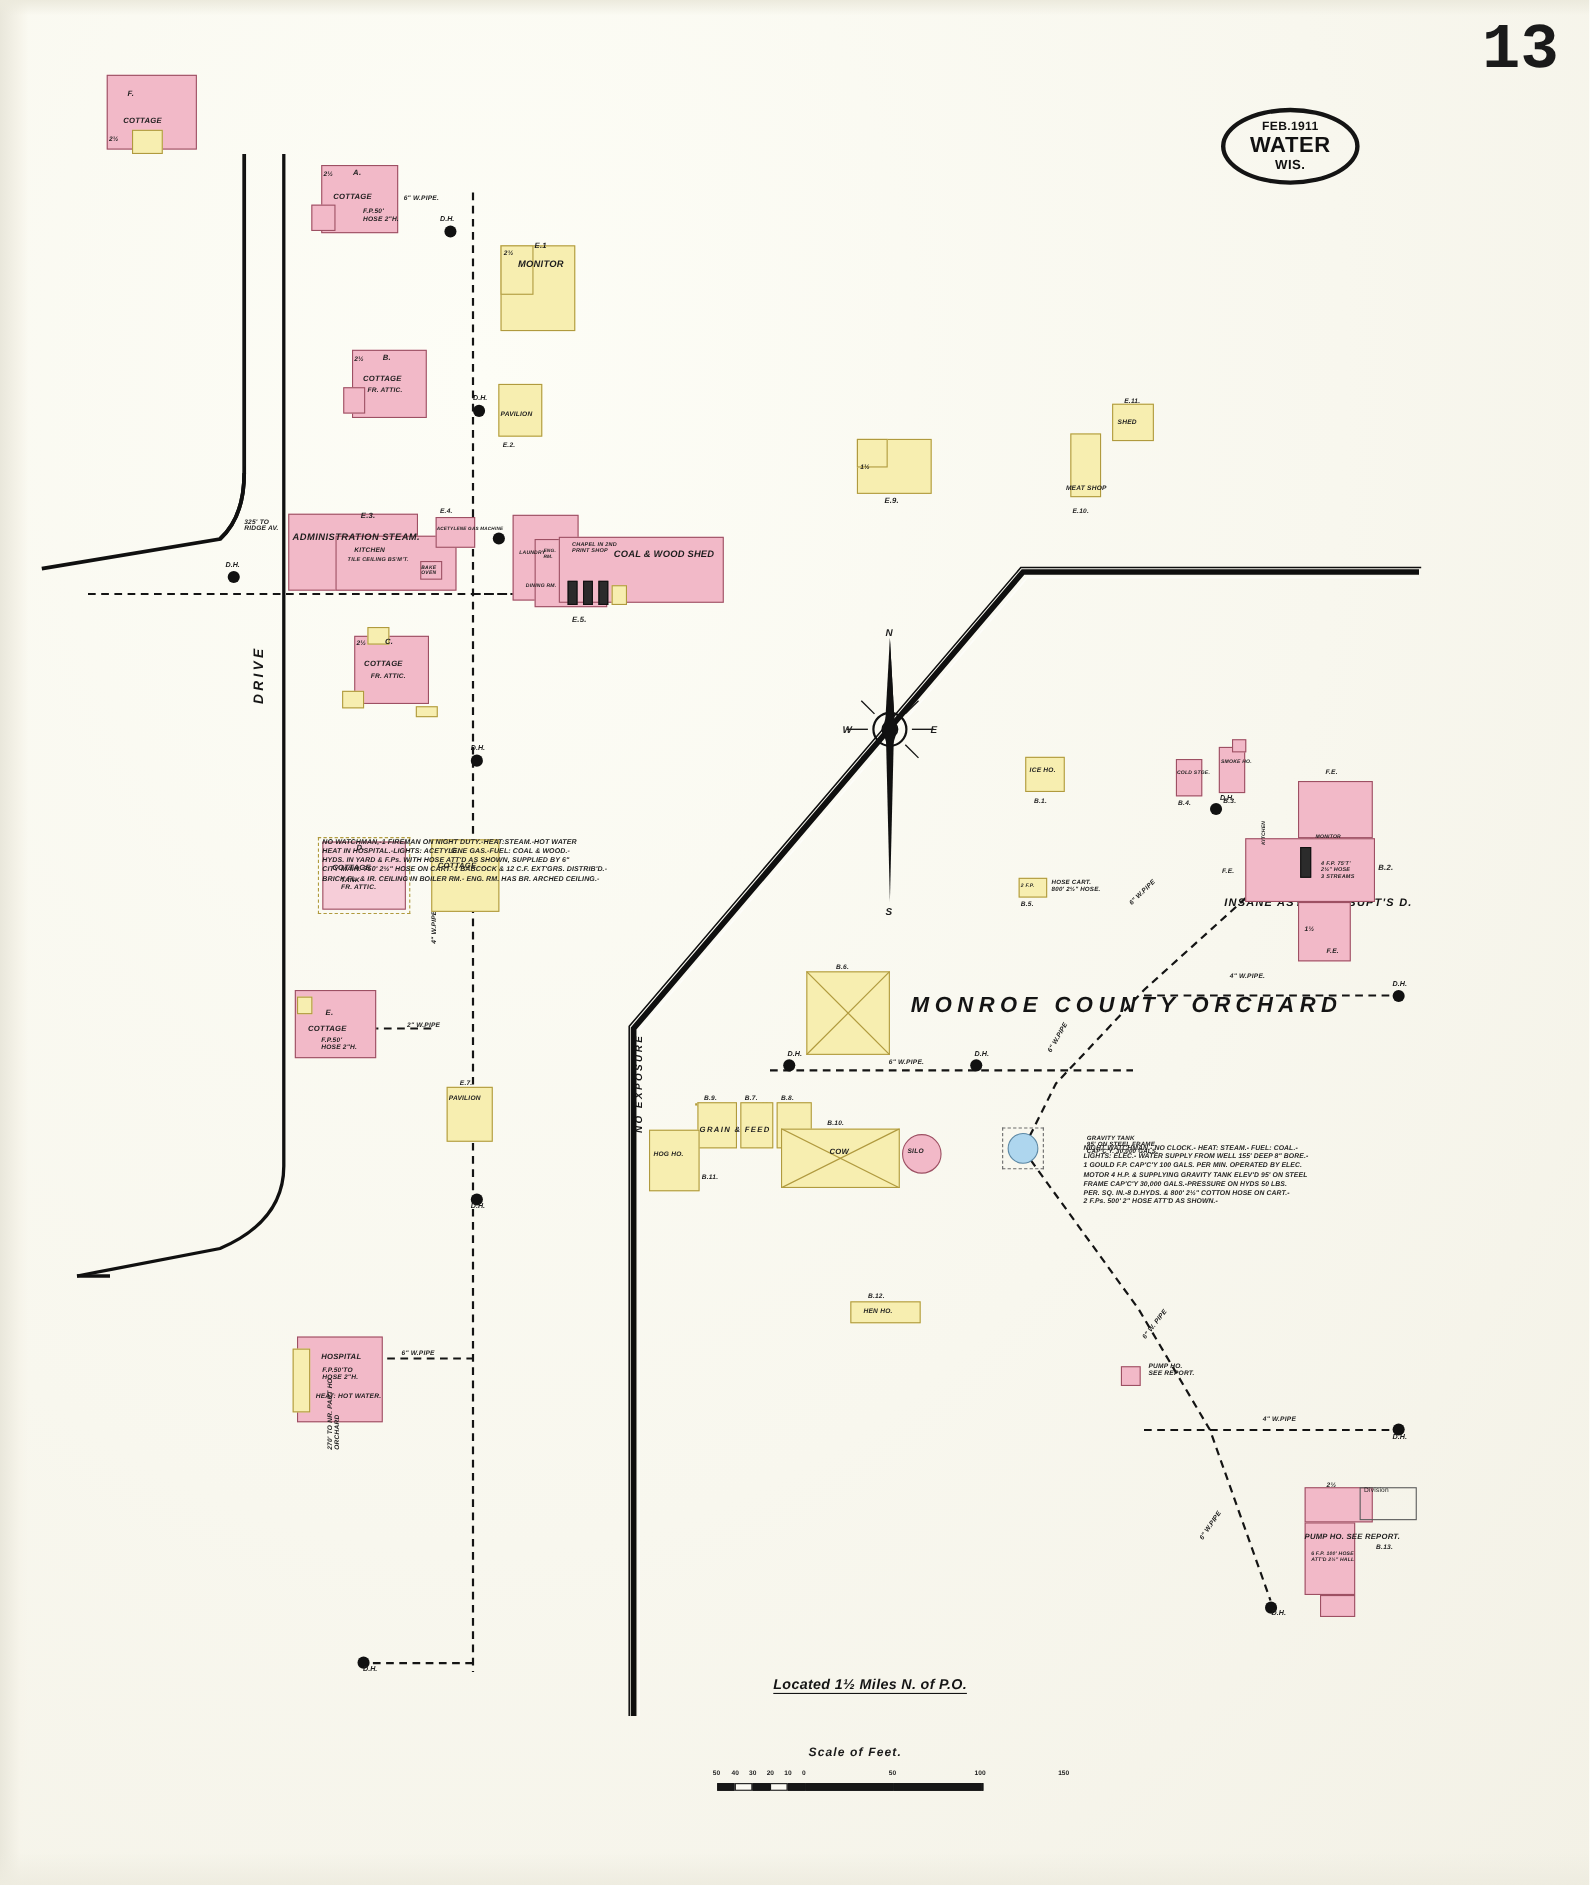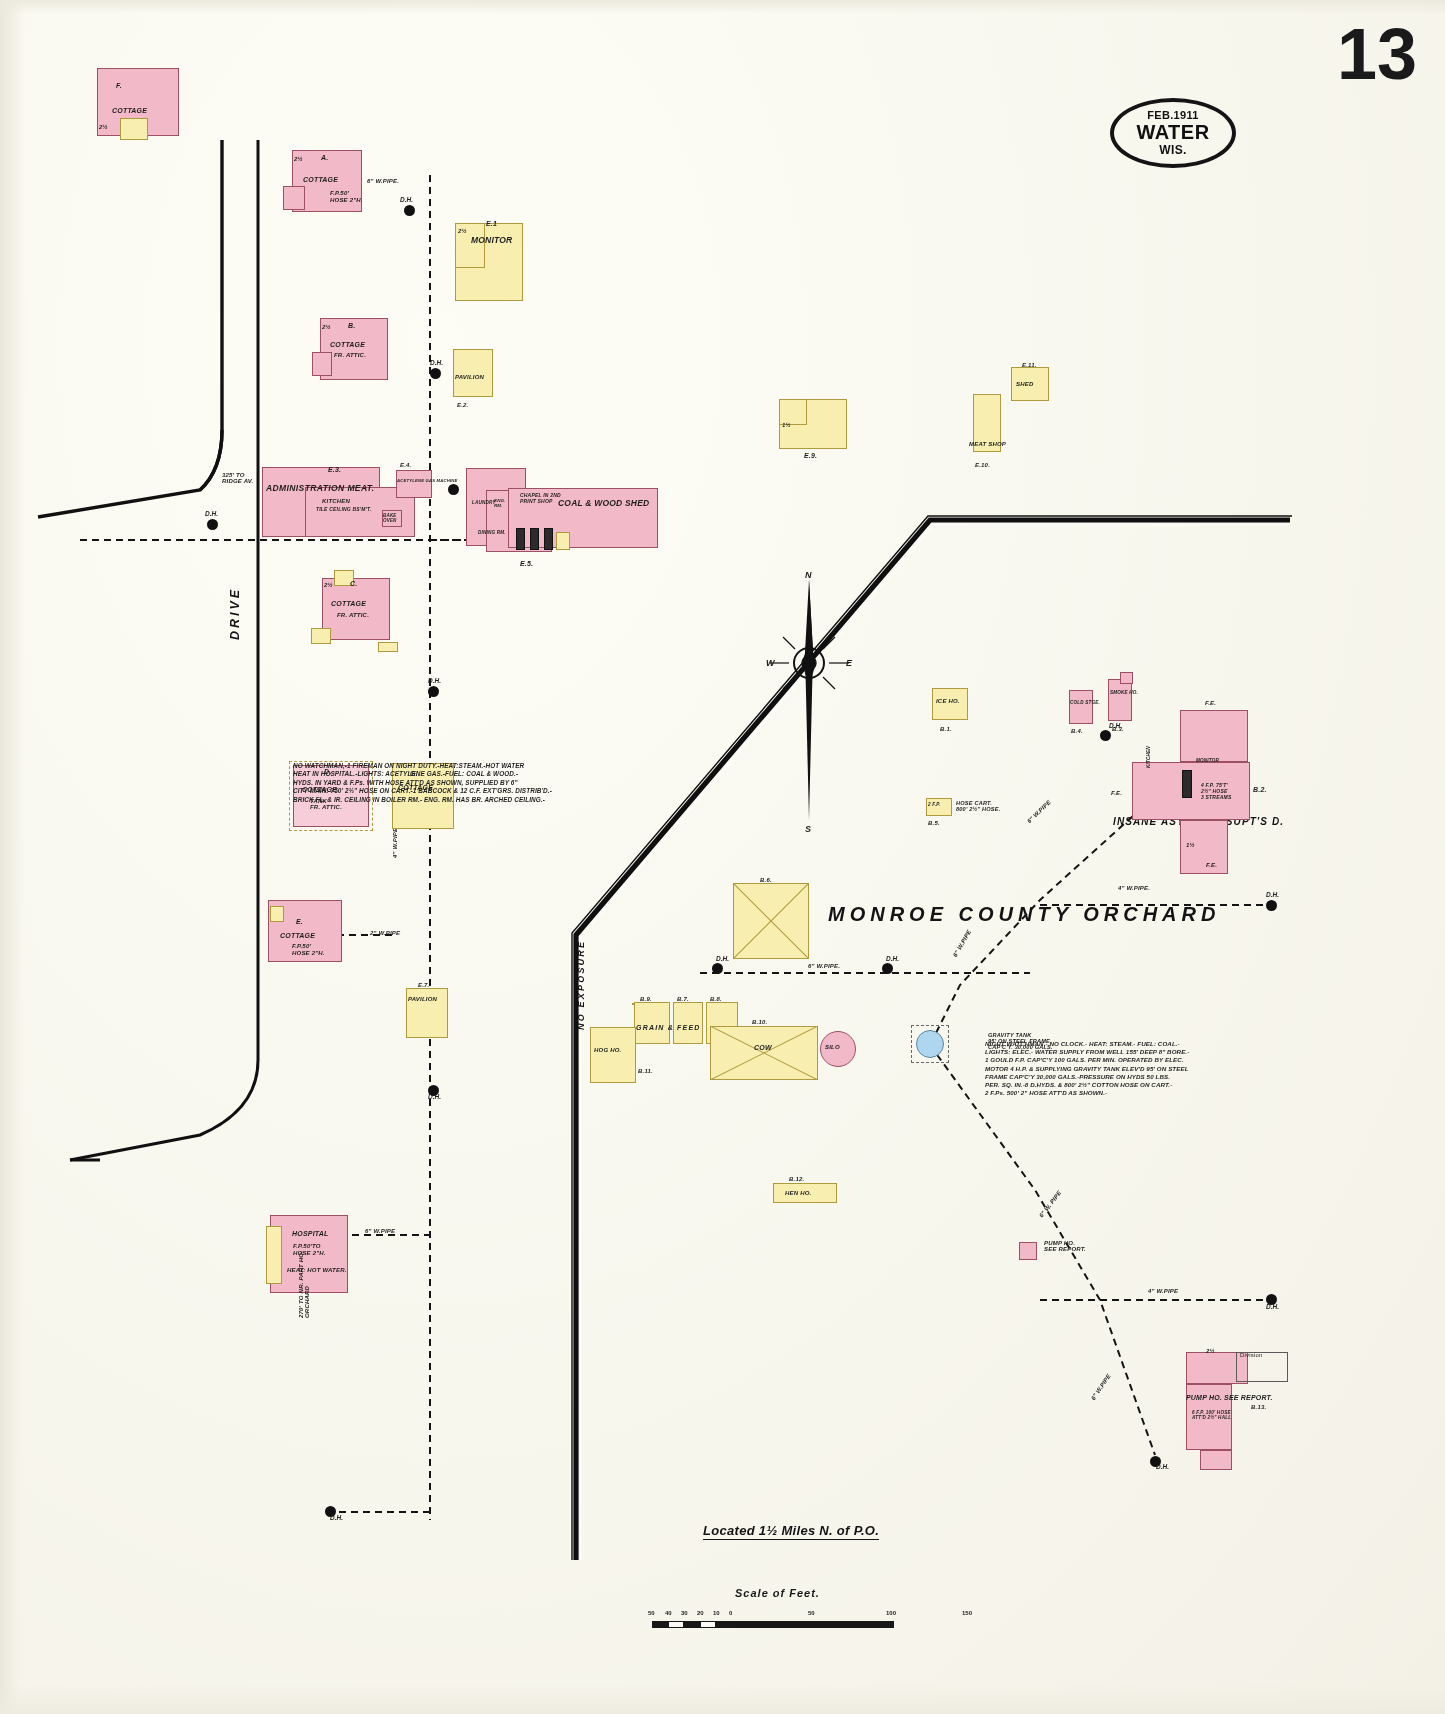--- a/index.html
+++ b/index.html
@@ -18,22 +18,22 @@
   #edge-left{position:absolute;left:0;top:0;width:26px;height:100%;
     background:linear-gradient(90deg,#e9e7db 0%, #f6f4ea 70%, rgba(246,244,234,0) 100%);}
   #edge-top{position:absolute;left:0;top:0;width:100%;height:14px;
     background:linear-gradient(180deg,#eceadd 0%, rgba(246,244,234,0) 100%);}
   #edge-bottom{position:absolute;left:0;bottom:0;width:100%;height:30px;
     background:linear-gradient(0deg,#eeece0 0%, rgba(246,244,234,0) 100%);}
   .hand-n{font-family:"Liberation Sans",sans-serif;font-style:italic;font-weight:700;
         white-space:nowrap;color:#1d1d1d;}
 
   
-  #page-no{position:absolute;right:28px;top:18px;font-family:Liberation Sans, sans-serif;
-     font-weight:700;font-size:72px;line-height:1;color:#1a1a1a;}
+  #page-no{position:absolute;right:28px;top:18px;font-family:Liberation Mono, monospace;
+     font-weight:700;font-size:58px;line-height:1;color:#1a1a1a;}
 
   
   #cartouche{position:absolute;left:1110px;top:98px;width:118px;height:62px;
     border:4px solid #141414;border-radius:50%;
     display:flex;flex-direction:column;align-items:center;justify-content:center;
     background:transparent;}
   #cartouche .c-date{font-size:11px;font-weight:700;letter-spacing:.3px;color:#111;}
   #cartouche .c-city{font-size:20px;font-weight:700;letter-spacing:.5px;color:#111;
       line-height:1;margin:1px 0;}
   #cartouche .c-state{font-size:12px;font-weight:700;letter-spacing:.4px;color:#111;}
@@ -246,21 +246,21 @@
   <div class="lbl lbl-xs" style="left:969px;top:441px;">MEAT SHOP</div>
   <div class="lbl lbl-xs" style="left:975px;top:462px;">E.10.</div>
 
   <div class="bldg yellow" style="left:1011px;top:367px;width:38px;height:34px;"></div>
   <div class="lbl lbl-xs" style="left:1022px;top:362px;">E.11.</div>
   <div class="lbl lbl-xs" style="left:1016px;top:381px;">SHED</div>
 
   <div class="bldg pink" style="left:262px;top:467px;width:118px;height:70px;"></div>
   <div class="bldg pink" style="left:305px;top:487px;width:110px;height:50px;"></div>
   <div class="lbl lbl-s" style="left:328px;top:466px;">E.3.</div>
-  <div class="lbl lbl-m" style="left:266px;top:483px;letter-spacing:.4px;">ADMINISTRATION MEAT.</div>
+  <div class="lbl lbl-m" style="left:266px;top:483px;letter-spacing:.4px;">ADMINISTRATION STEAM.</div>
   <div class="lbl lbl-xs" style="left:322px;top:498px;">KITCHEN</div>
   <div class="lbl lbl-xs" style="left:316px;top:506px;font-size:5px;">TILE CEILING BS'M'T.</div>
   <div class="bldg pink" style="left:382px;top:510px;width:20px;height:17px;"></div>
   <div class="lbl lbl-xs" style="left:383px;top:513px;font-size:4.5px;white-space:pre;">BAKE
 OVEN</div>
 
   <div class="bldg pink" style="left:396px;top:470px;width:36px;height:28px;"></div>
   <div class="lbl lbl-xs" style="left:400px;top:462px;">E.4.</div>
   <div class="lbl lbl-xs" style="left:397px;top:478px;font-size:4.2px;">ACETYLENE GAS MACHINE</div>
 

